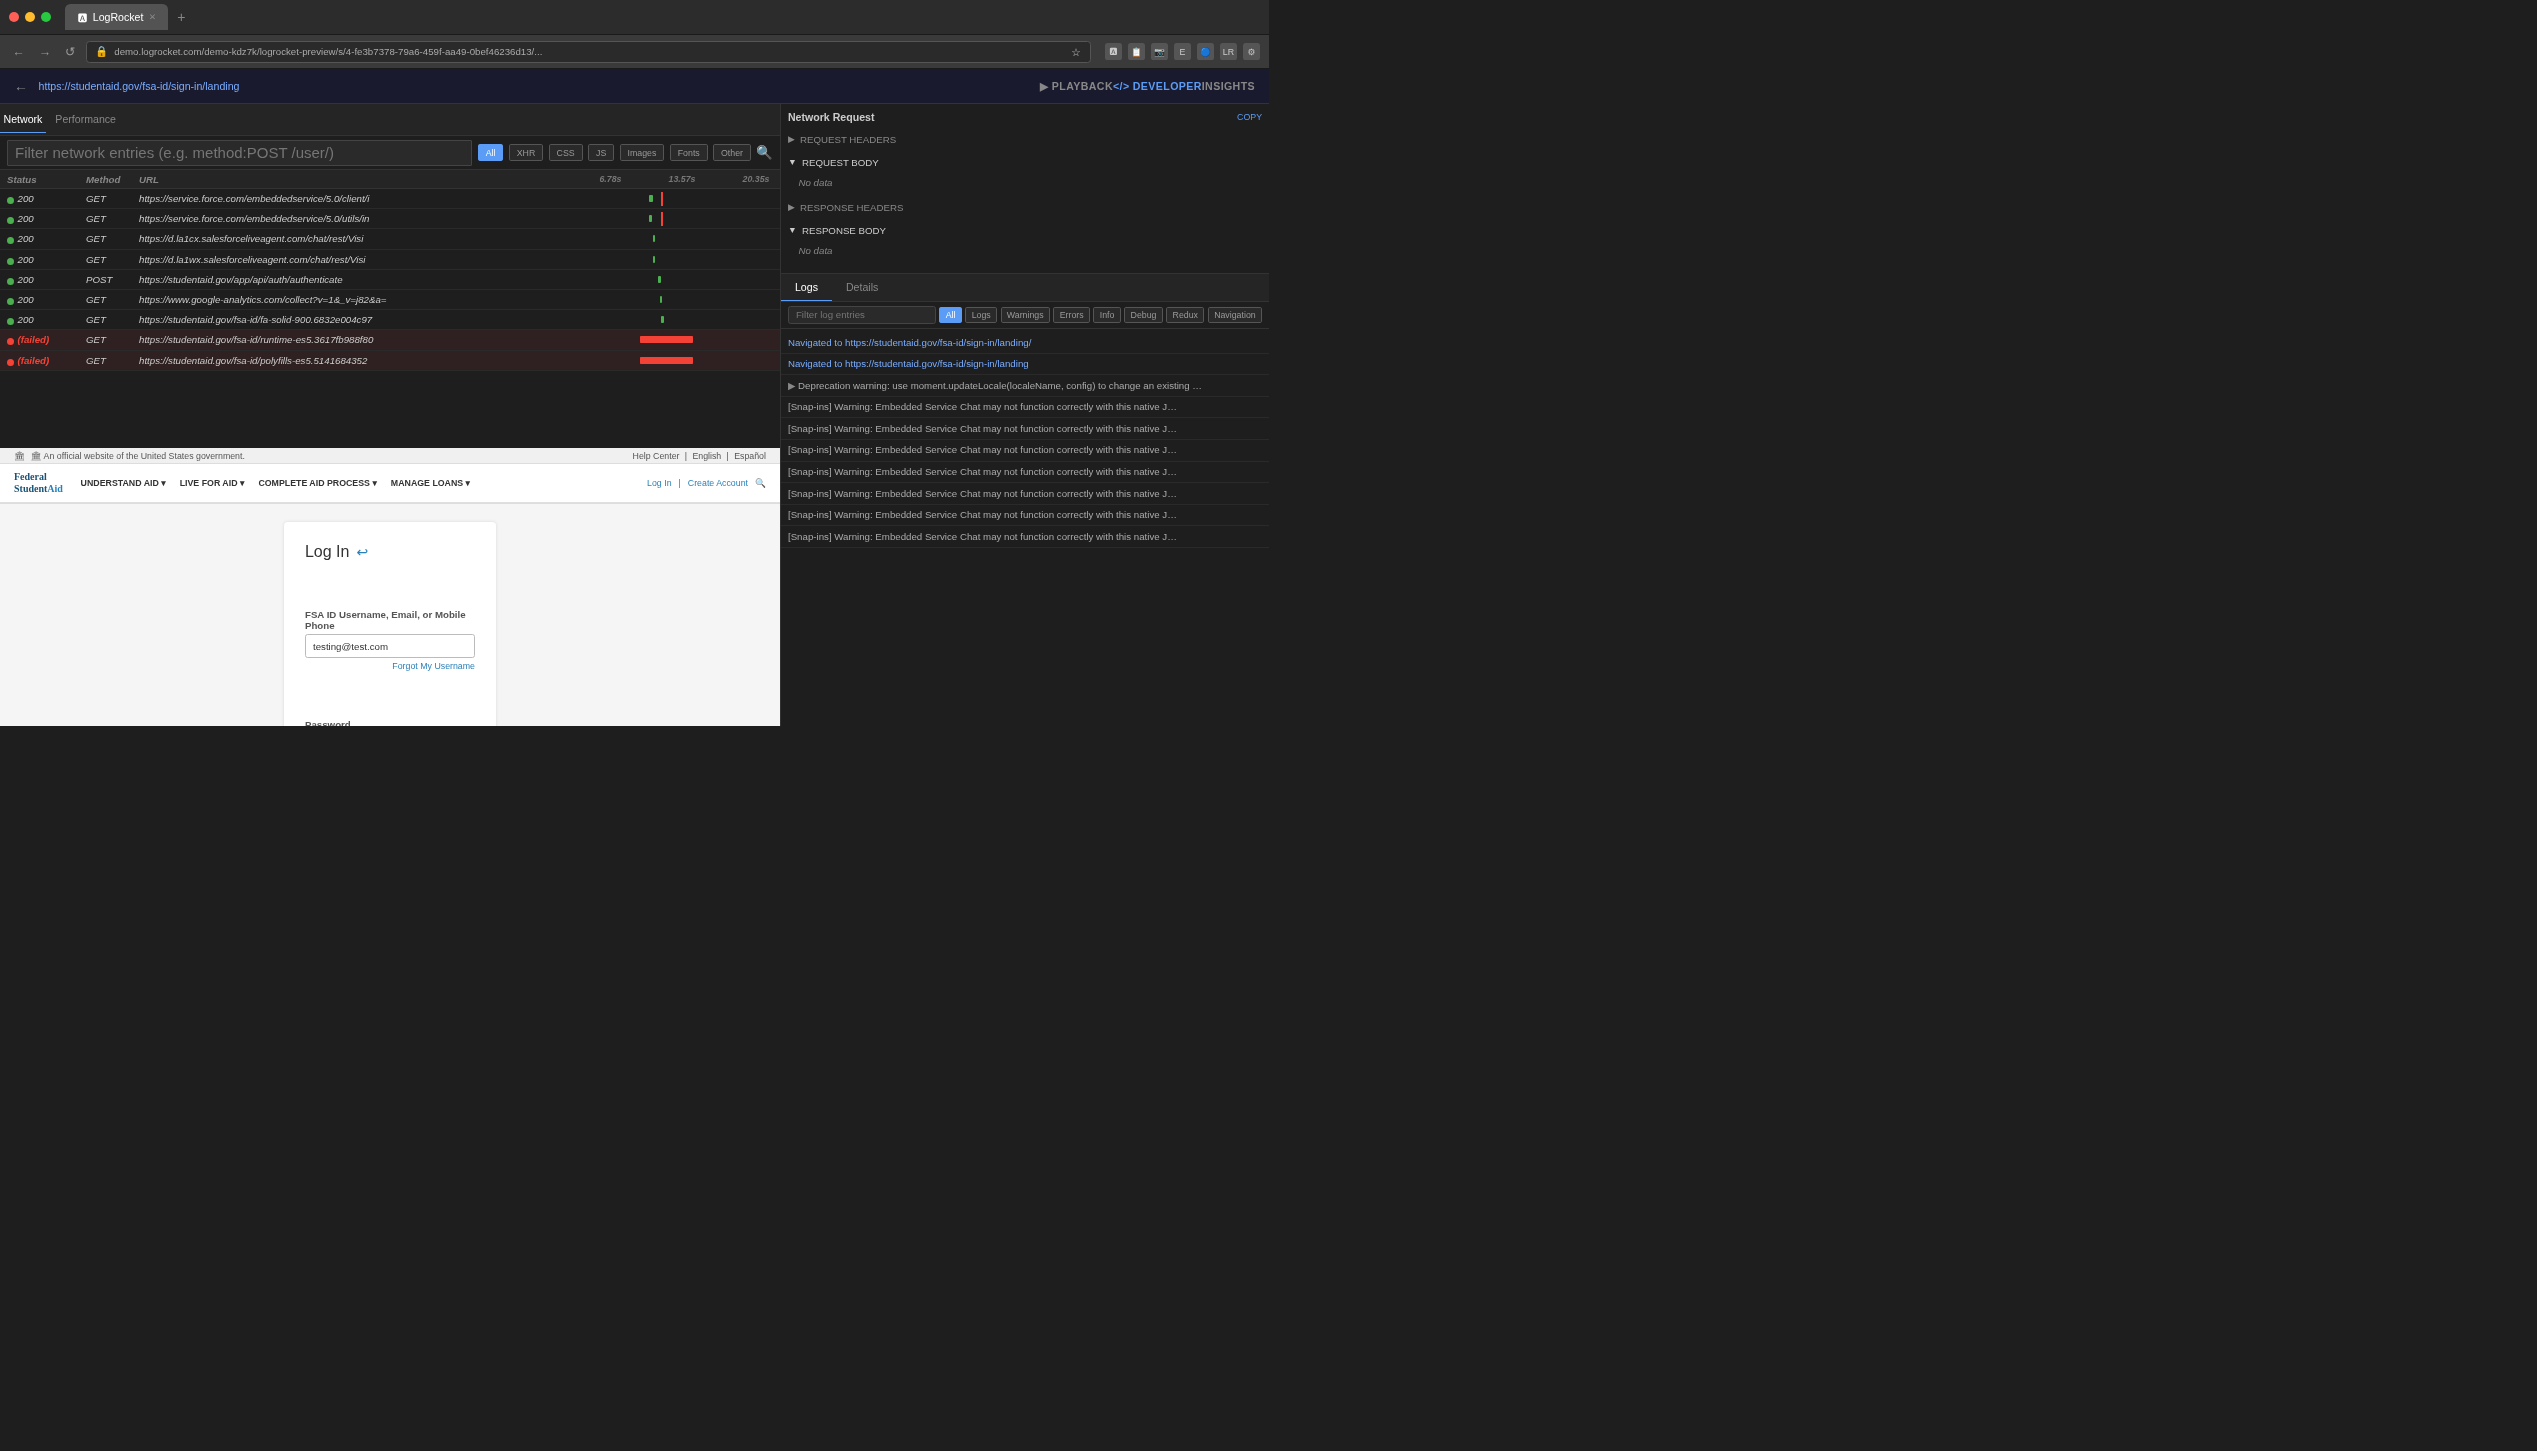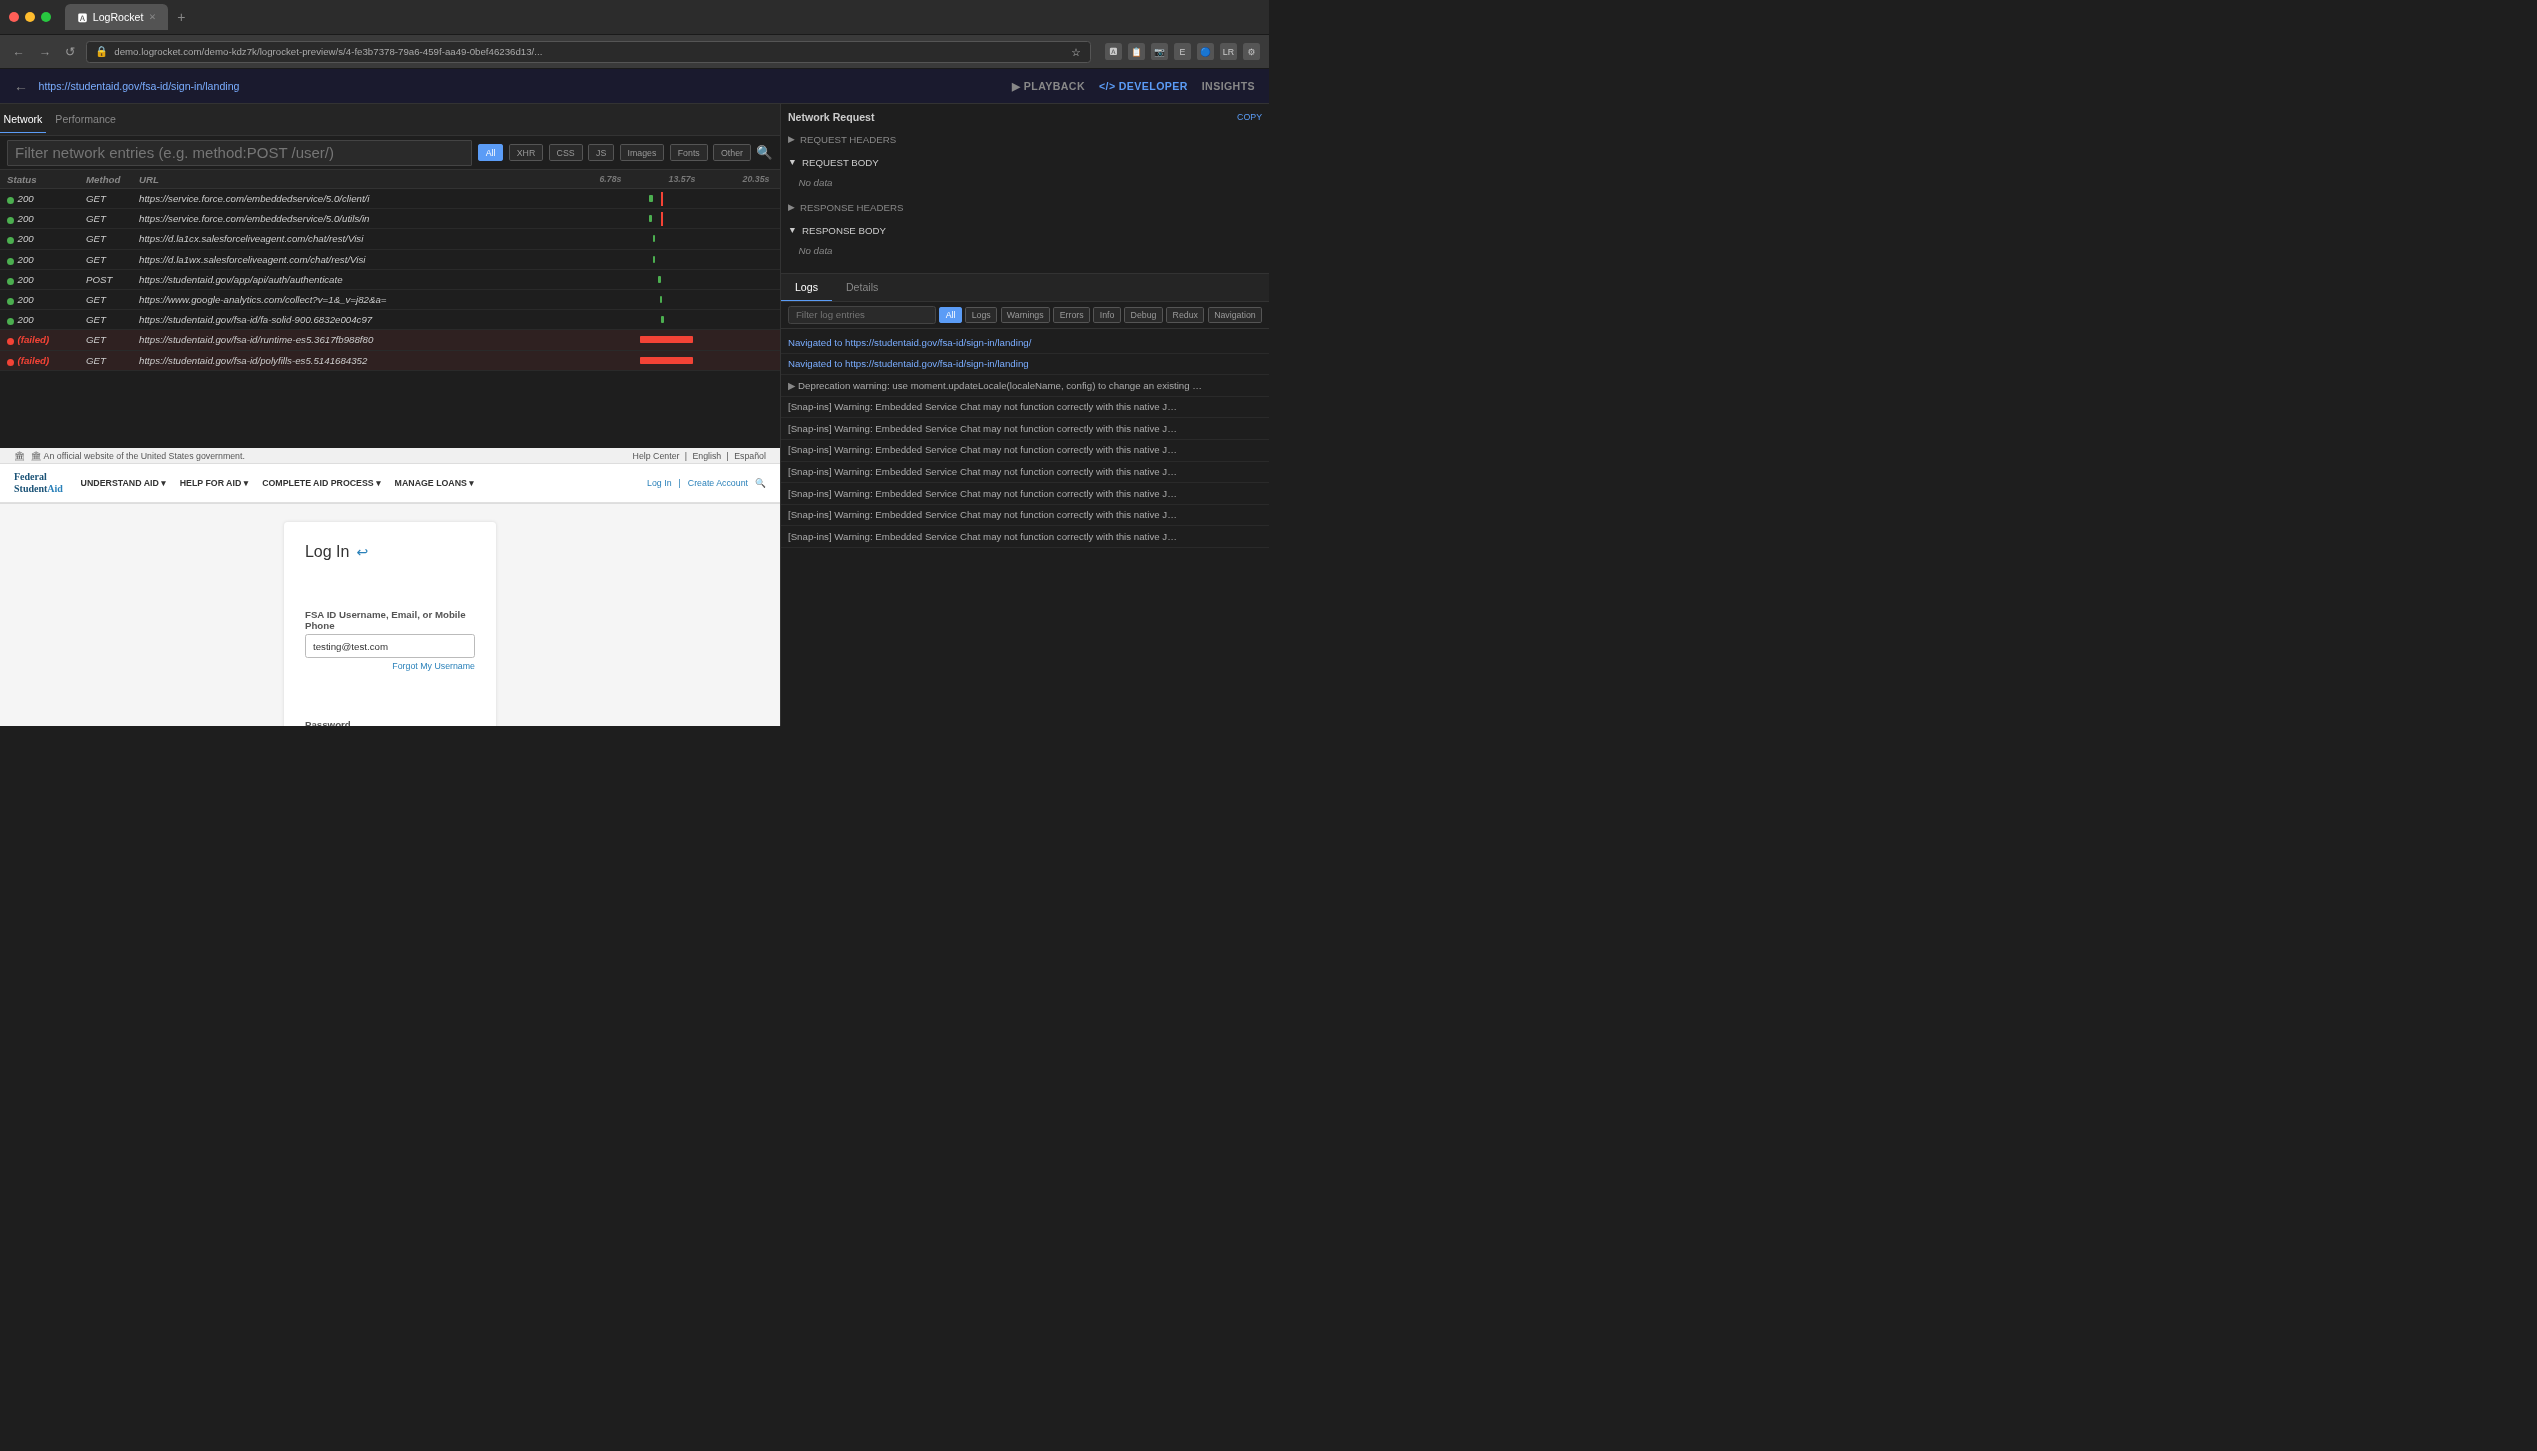--- a/index.html
+++ b/index.html
@@ -23,21 +23,21 @@
     .nav-btn { background: none; border: none; color: #999; cursor: pointer; font-size: 12.4px; padding: 1.8px 3.5px; }
     .url-bar { flex: 1; background: #2a2a2a; border: 0.9px solid #555; border-radius: 3.5px; padding: 3.5px 8.8px; color: #ccc; font-size: 10.6px; display: flex; align-items: center; gap: 5.3px; }
     .url-text { flex: 1; font-size: 9.7px; color: #aaa; white-space: nowrap; overflow: hidden; text-overflow: ellipsis; }
     .nav-icons { display: flex; gap: 5.3px; margin-left: 7px; }
     .nav-icon { width: 17.7px; height: 17.7px; border-radius: 2.6px; background: #555; display: flex; align-items: center; justify-content: center; font-size: 8.8px; color: #ccc; cursor: pointer; }
 
     
     .lr-toolbar { background: #1a1a2e; height: 35px; display: flex; align-items: center; padding: 0 14px; gap: 10.6px; border-bottom: 0.9px solid #333; }
     .lr-nav-btn { color: #888; cursor: pointer; font-size: 14px; background: none; border: none; }
     .lr-url { color: #7aadff; font-size: 10.6px; flex: 1; }
-    .lr-toolbar-actions { display: flex; gap: 14px; margin-left: auto; }
+    .lr-toolbar-actions { display: flex; margin-left: auto; }
     .lr-action-btn { background: none; border: none; color: #888; font-size: 10.6px; cursor: pointer; display: flex; align-items: center; gap: 3.5px; font-weight: 600; letter-spacing: 0.4px; }
     .lr-action-btn.active { color: #5b9cf6; }
 
     
     .main-layout { display: flex; height: calc(726px - 104px); }
 
     
     .left-panel { width: 805px; display: flex; flex-direction: column; border-right: 0.9px solid #333; }
 
     
@@ -347,21 +347,21 @@
           <span> | </span>
           <span>Español</span>
         </div>
         <div class="site-nav">
           <div class="site-logo">
             <div>Federal</div>
             <div><span style="color:#1a5276;">Student</span><span style="color:#2980b9;">Aid</span></div>
           </div>
           <div class="site-nav-links">
             <a>UNDERSTAND AID ▾</a>
-            <a>HELP FOR AID ▾</a>
+            <a>LIVE FOR AID ▾</a>
             <a>COMPLETE AID PROCESS ▾</a>
             <a>MANAGE LOANS ▾</a>
           </div>
           <div class="site-nav-right">
             <a>Log In</a>
             <span> | </span>
             <a>Create Account</a>
             <span>🔍</span>
           </div>
         </div>

